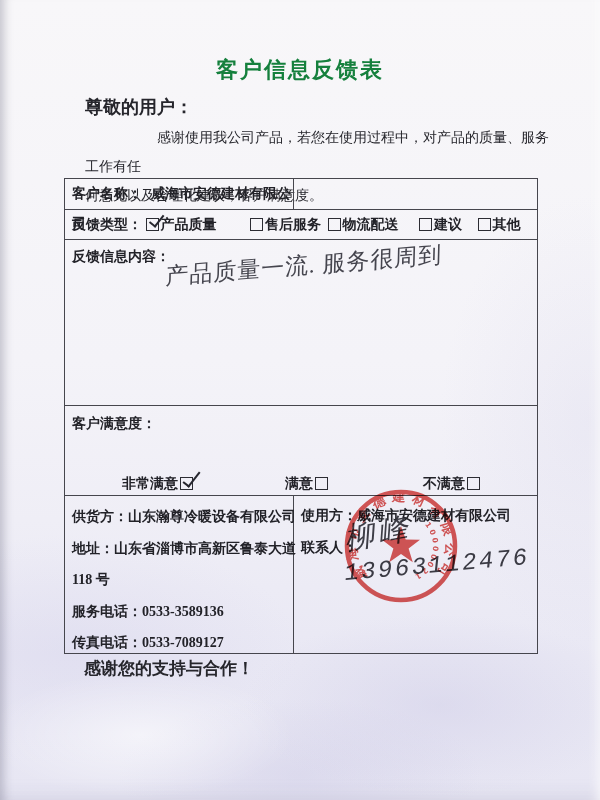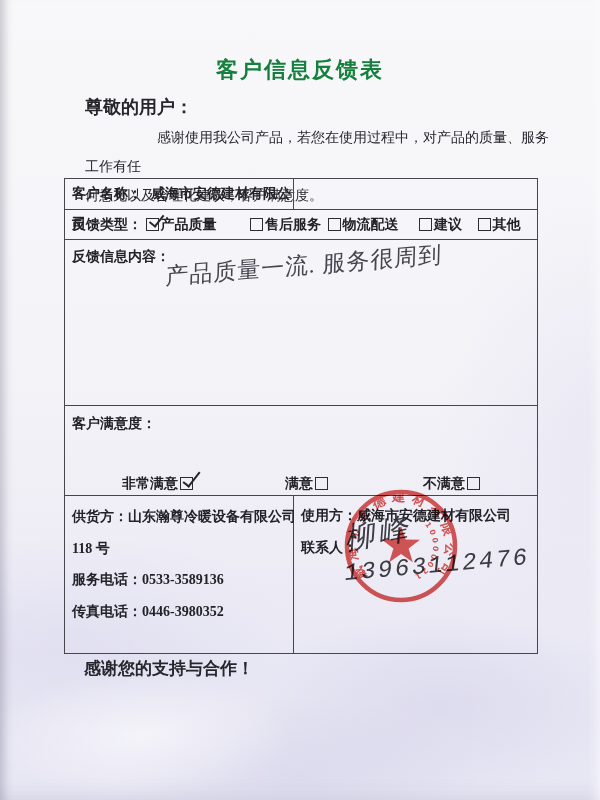--- a/index.html
+++ b/index.html
@@ -132,23 +132,24 @@
   <div class="trow r4">
     <span class="label">客户满意度：</span>
     <span class="sat-opt sat-1"><span>非常满意</span><span class="cb cb-after checked"></span></span>
     <span class="sat-opt sat-2"><span>满意</span><span class="cb cb-after"></span></span>
     <span class="sat-opt sat-3"><span>不满意</span><span class="cb cb-after"></span></span>
   </div>
 
   <div class="trow r5">
     <div class="cell-l">
       <div class="line">供货方：山东瀚尊冷暖设备有限公司</div>
+      <div class="line">地址：山东省淄博市高新区鲁泰大道</div>
       <div class="line">118 号</div>
       <div class="line">服务电话：0533-3589136</div>
-      <div class="line">传真电话：0446-3980352</div>
+      <div class="line">传真电话：0533-7089127</div>
     </div>
     <div class="cell-r" style="position:relative;font-family:Liberation Mono, monospace;">
       <div class="line"><span>使用方：</span><span>威海市安德建材有限公司</span></div>
       <div class="line"><span>联系人：</span></div>
       <div class="sig">柳峰</div>
       <div class="phone">13963112476</div>
     </div>
   </div>
 </div>
 

